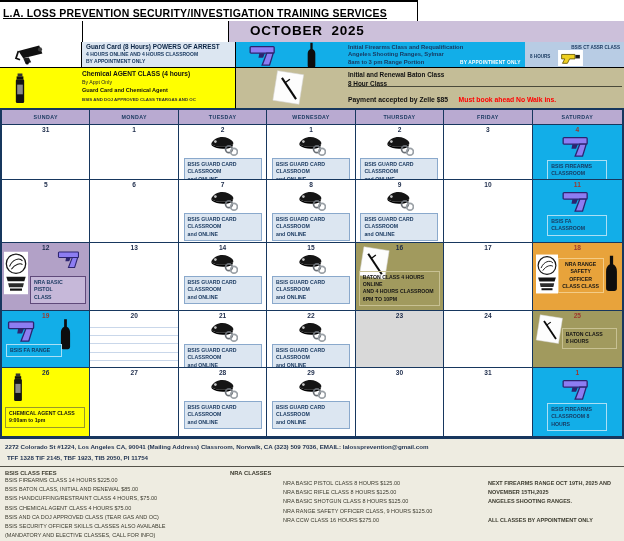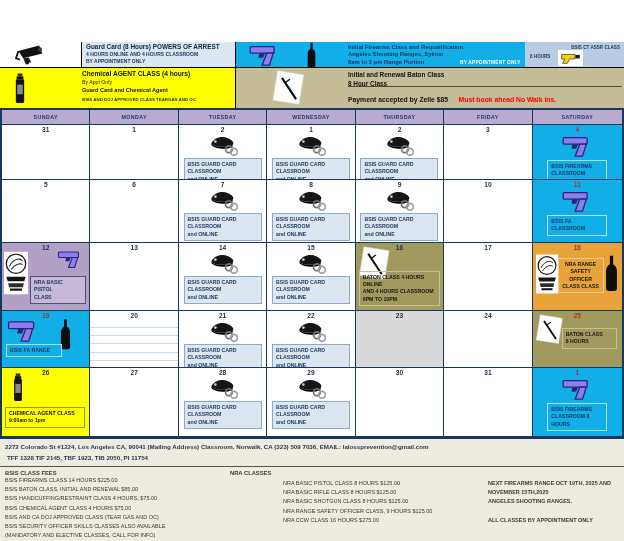--- a/index.html
+++ b/index.html
@@ -99,21 +99,30 @@
   #nra-header{position:absolute;left:230px;top:31px;}
   #nra-items{position:absolute;left:283px;top:40px;}
   #right-block{position:absolute;left:488px;top:40px;}
   #right-block .fee-item{font-weight:bold;}
 </style>
 </head>
 <body>
 
 <div id="page">
 
-
+  <div class="title-cell">
+    <span class="title-text">L.A. LOSS PREVENTION SECURITY/INVESTIGATION TRAINING SERVICES</span>
+  </div>
+
+  <div class="month-band">
+    <div class="month-fill"></div>
+    <div class="vline vl1"></div>
+    <div class="vline vl2"></div>
+    <span class="month-text">OCTOBER 2025</span>
+  </div>
 
   <div class="lg lgA-icon">
     <span class="ic" style="position:absolute;left:9px;top:1px;width:46px;height:24px;">
         <svg viewBox="0 0 46 30">
           <path d="M6 10 L32 3 L36 13 L12 19 Z" fill="#101010"></path>
           <path d="M12 19 l3 7 l7 -2 l-3 -6 Z" fill="#1d1d1d"></path>
           <circle cx="33" cy="8" r="2.6" fill="#3d3d3d"></circle>
           <path d="M6 10 l-3 9 l5 2" stroke="#101010" stroke-width="2.2" fill="none"></path>
           <circle cx="17" cy="25" r="2" fill="#0e0e0e"></circle>
         </svg>

